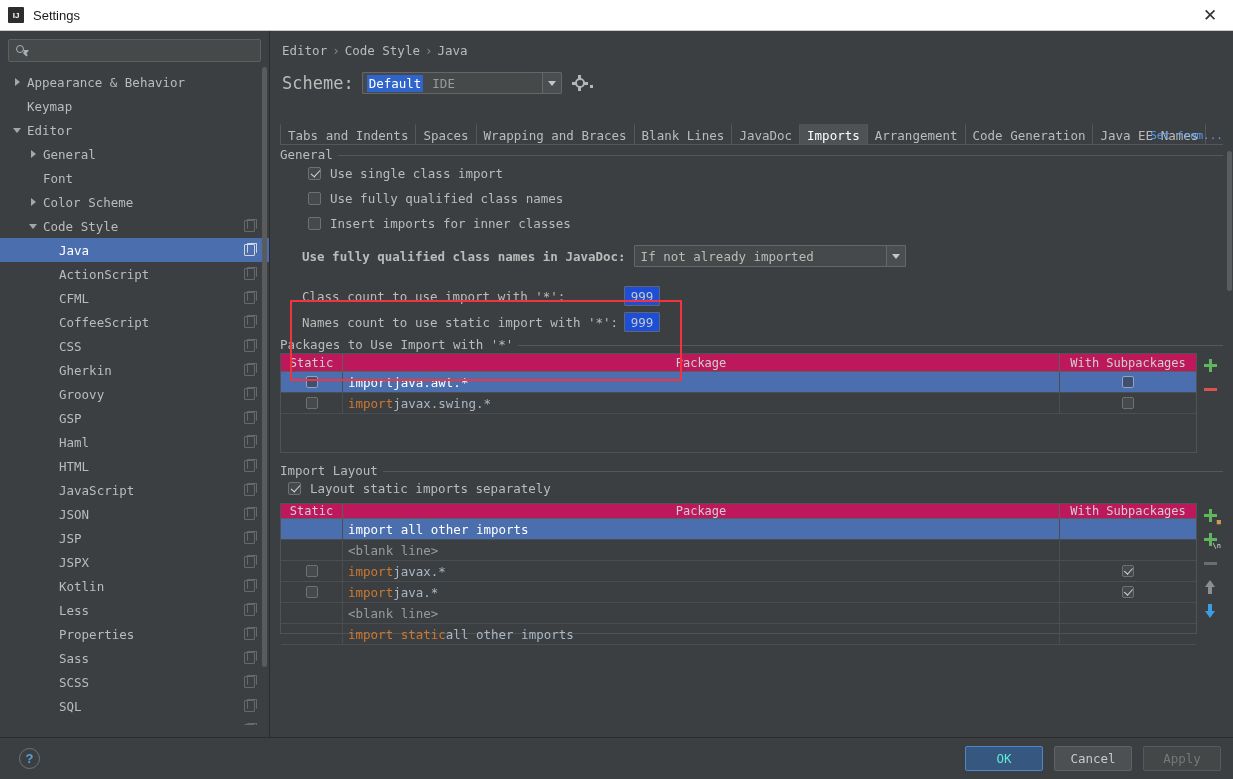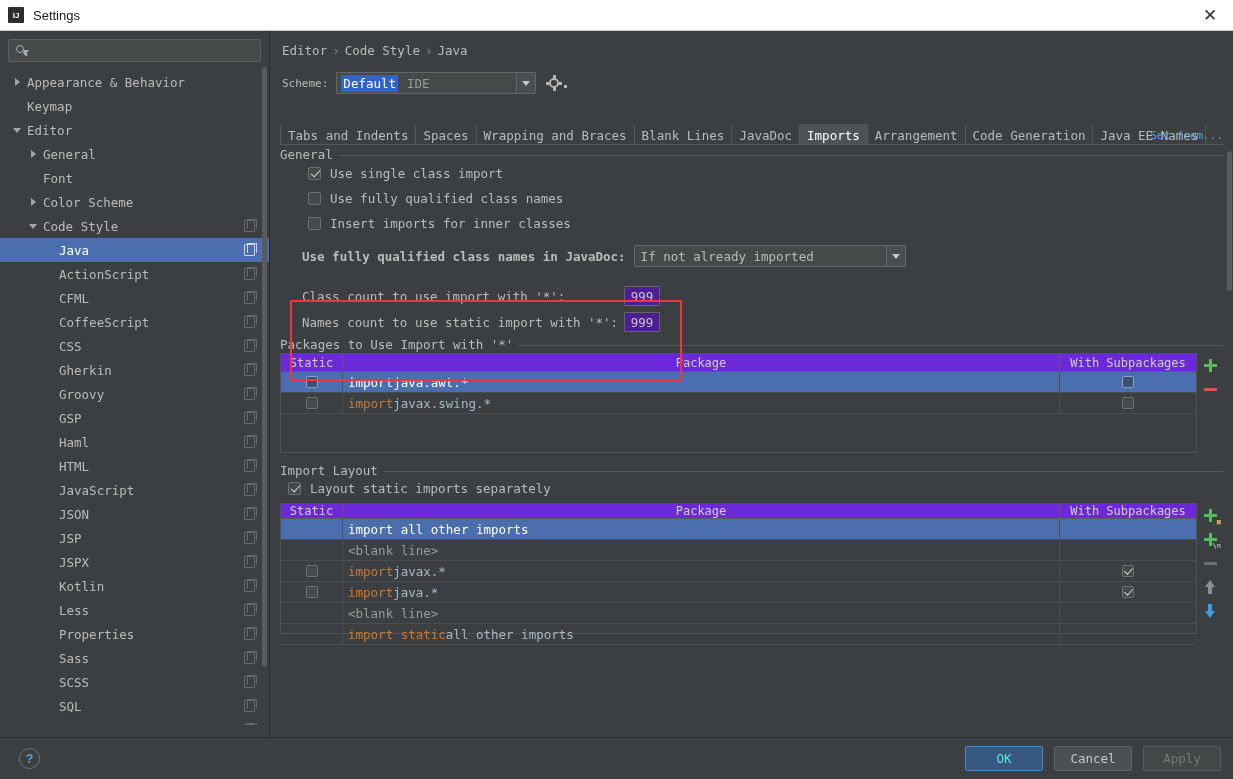--- a/index.html
+++ b/index.html
@@ -102,21 +102,21 @@
     background: #595b5d; border-radius: 3px;
   }
   .tree-clip-fade { position: absolute; left:0; right:0; bottom:0; height:12px; background:#3c3f41; }
 
   
   .main { flex: 1; position: relative; padding: 0 0 0 0; overflow: hidden; }
   .breadcrumb { padding: 12px 0 0 12px; font-size: 12.5px; color: #bbbbbb; }
   .breadcrumb .sep { color: #888; margin: 0 5px; }
 
   .scheme-row { display: flex; align-items: center; padding: 14px 0 0 12px; }
-  .scheme-label { margin-right: 8px; font-size: 11px; }
+  .scheme-label { margin-right: 8px; font-size: 17px; }
   .combo {
     height: 22px; background: #45494a; border: 1px solid #646769;
     display: flex; align-items: center; position: relative; border-radius: 1px;
   }
   .combo .arrowbox {
     width: 19px; align-self: stretch; border-left: 1px solid #646769;
     display: flex; align-items: center; justify-content: center; background: #4a4e50;
   }
   .combo .arrow {
     width: 0; height: 0; border-left: 4px solid transparent;
@@ -193,34 +193,34 @@
 
   
   .redbox {
     position: absolute; border: 2px solid #f4333c; border-radius: 1px;
     left: 10px; top: 145px; width: 392px; height: 81px; pointer-events: none; z-index: 5;
   }
   .spin-area { margin: 16px 0 0 22px; }
   .spin-row { display: flex; align-items: center; height: 26px; }
   .spin-label { font-size: 12.5px; width: 322px; }
   .spinner {
-    width: 36px; height: 20px; background: #4c1d95; border: 1px solid #646769;
+    width: 36px; height: 20px; background: #1d4ed8; border: 1px solid #646769;
     display: flex; align-items: center; justify-content: center;
     font-size: 12.5px; color: #c8c8c8; border-radius: 1px; text-align: right;
   }
 
   
   .table-wrap {
     margin-top: 7px; display: flex; align-items: stretch;
   }
   .table {
     flex: 1; border: 1px solid #4f5355; background: #3c3f41;
     display: flex; flex-direction: column;
   }
-  .thead { display: flex; background: #6d28d9; border-bottom: 1px solid #5a5e60; height: 18px; }
+  .thead { display: flex; background: #be185d; border-bottom: 1px solid #5a5e60; height: 18px; }
   .th {
     font-size: 12px; color: #cfcfcf; display: flex; align-items: center;
     justify-content: center; border-right: 1px solid #5a5e60; overflow: hidden;
   }
   .th.static-col { width: 62px; }
   .th.pkg-col { flex: 1; }
   .th.sub-col { width: 136px; border-right: 0; }
   .trow { display: flex; height: 21px; border-bottom: 1px solid #4a4e50; align-items: center; }
   .trow.selected { background: #4b6eaf; }
   .td { display: flex; align-items: center; height: 100%; }

